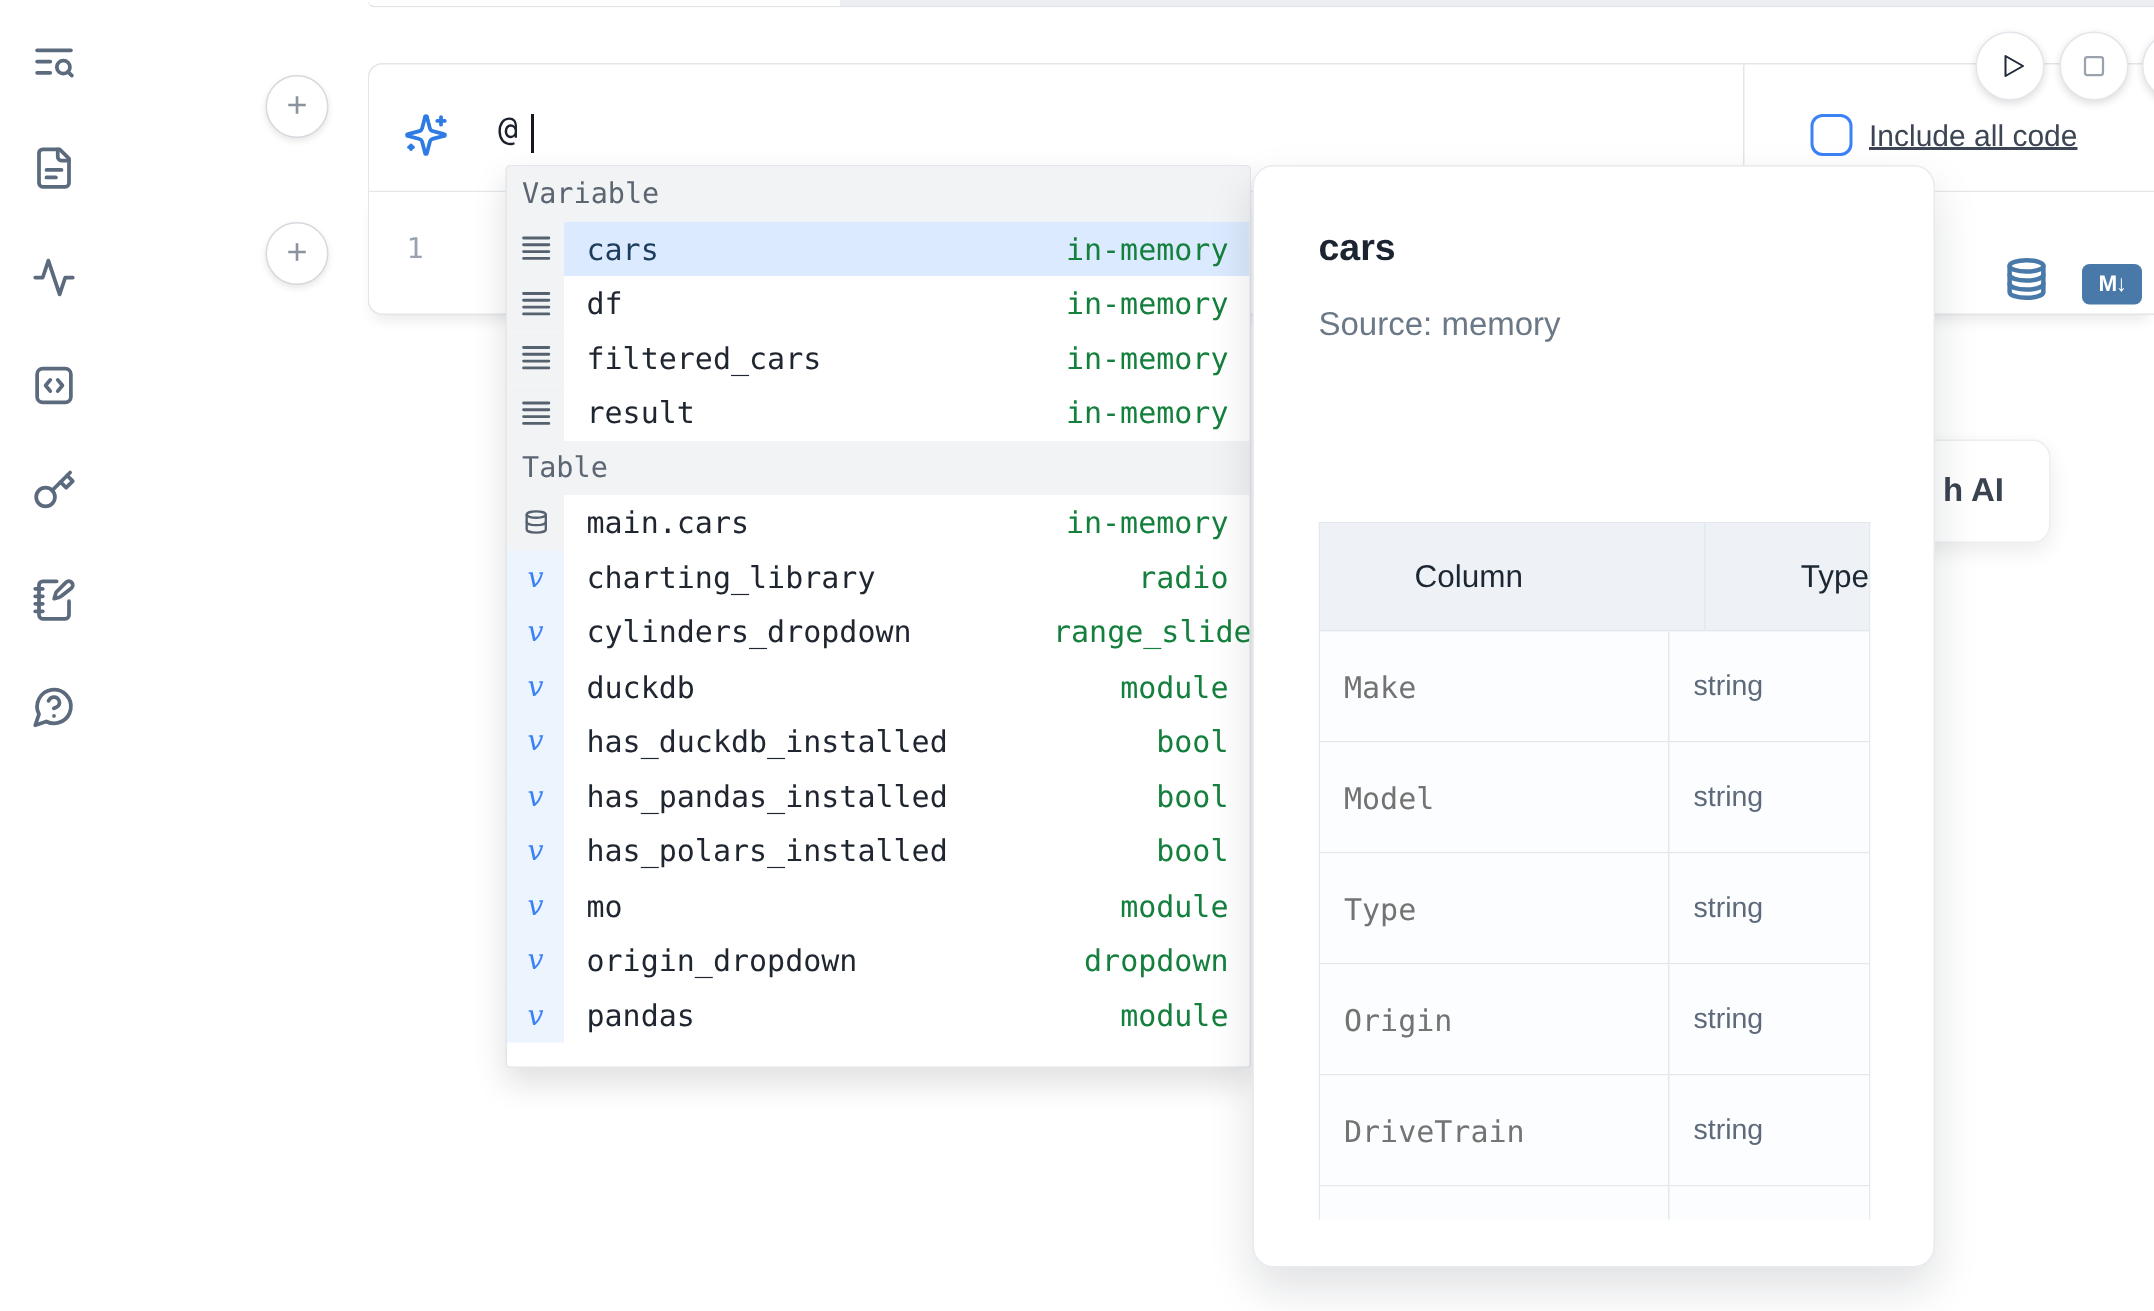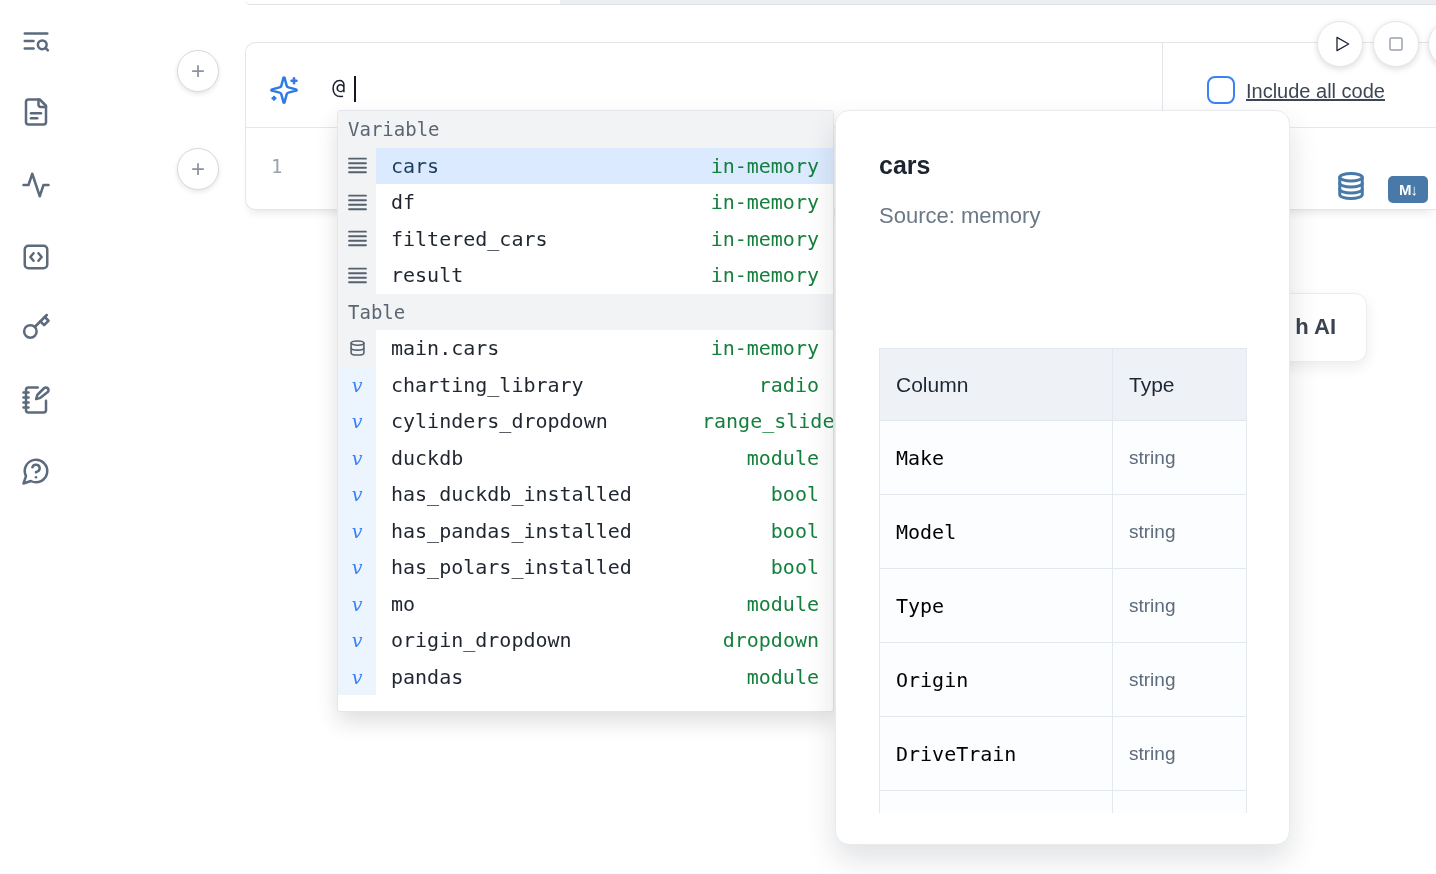--- a/index.html
+++ b/index.html
@@ -88,22 +88,22 @@
   .panel-badge { position:absolute; left:43px; top:148px; width:368px; height:45px;
     background:#f0f4f8; border-radius:8px; font-size:19px; color:#2e3947;
     display:flex; align-items:center; padding-left:15px; }
   .panel-tablewrap { position:absolute; left:43px; top:237px; width:368px; height:465px; overflow:hidden; }
   .ptable { width:368px; border:1px solid #e3e8ee; border-bottom:none; }
   .prow { display:flex; height:74px; background:#fcfdfe; border-bottom:1px solid #e3e8ee; }
   .prow.phead { height:72px; background:#eef2f7; }
   .pcell { display:flex; align-items:center; padding-left:16px; }
   .pcell.c1 { width:233px; border-right:1px solid #e3e8ee; }
   .pcell.c2 { flex:1; }
-  .phead .pcell { font-size:21px; color:#1d2733; }
-  .pcol-name { font-family:"DejaVu Sans Mono", monospace; font-size:20px; color:#000000; }
+  .phead .pcell { font-size:21px; color:#1d2733;margin-left:47px; }
+  .pcol-name { font-family:"DejaVu Sans Mono", monospace; font-size:20px; color:#737373; }
   .pcol-type { font-size:19px; color:#5d6a7b; }
 </style>
 </head>
 <body>
 
 <div class="prev-cell">
     <div class="gray"></div>
   </div>
 
 <div class="sidebar">

